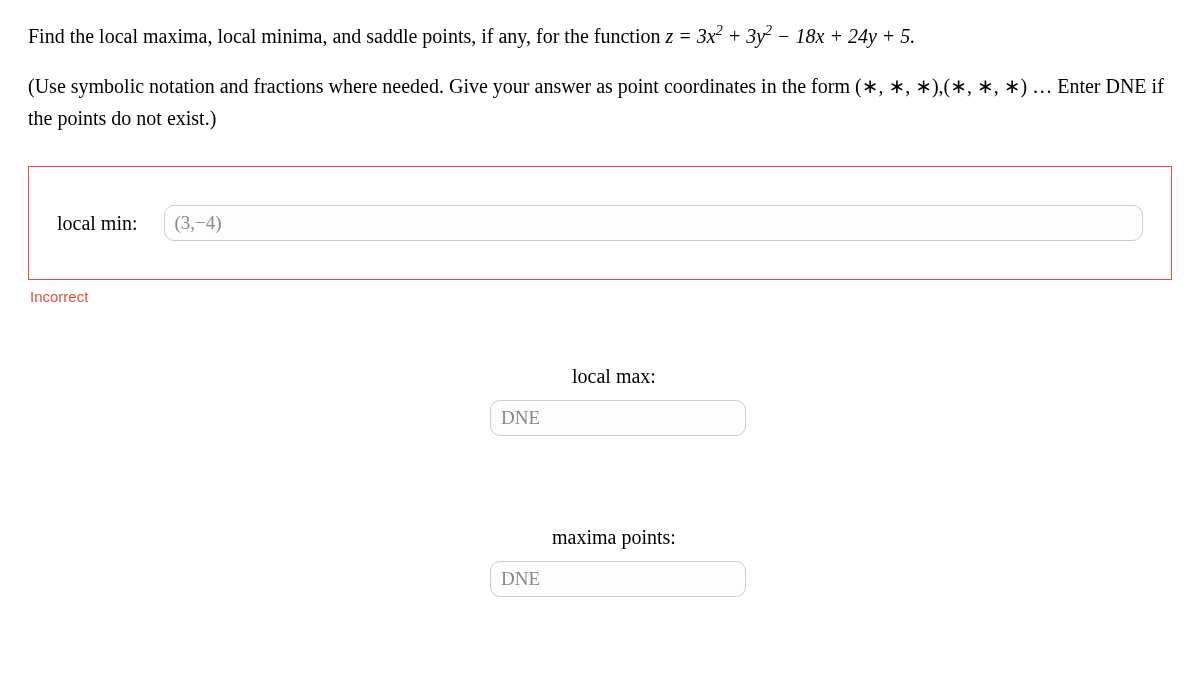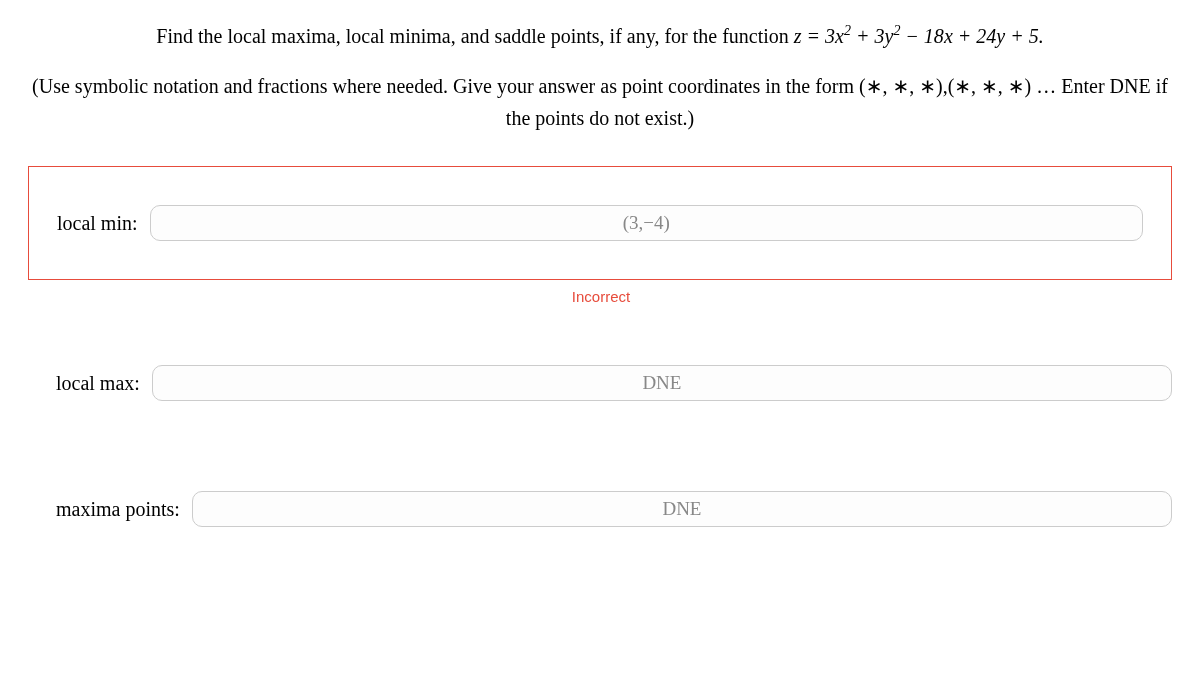--- a/index.html
+++ b/index.html
@@ -1,19 +1,18 @@
 <!DOCTYPE html>
 <html><head>
   <meta charset="utf-8">
   <style>
     * {
       box-sizing: border-box;
       margin: 0;
       padding: 0;
-      text-align: center;
     }
     body {
       font-family: Georgia, 'Times New Roman', serif;
       font-size: 20px;
       color: #000;
       background: #fff;
       padding: 20px 28px;
       width: 1200px;
     }
     .problem-text {
@@ -25,49 +24,51 @@
       margin-bottom: 32px;
     }
     .answer-box {
       border: 1px solid #e74c3c;
       padding: 38px 28px;
       margin-bottom: 8px;
     }
     .answer-row {
       display: flex;
       align-items: center;
-      gap: 12px;
+      gap: 18px;
     }
     .answer-label {
       white-space: nowrap;
       font-size: 20px;
     }
     .answer-input {
       flex: 1;
       border: 1px solid #ccc;
       border-radius: 10px;
       padding: 6px 10px;
       font-size: 19px;
       font-family: Georgia, 'Times New Roman', serif;
       color: #888;
       background: #fdfdfd;
+      margin-left: 8px;
     }
     .feedback {
       color: #e74c3c;
       font-size: 15px;
       font-family: Arial, sans-serif;
       margin-left: 2px;
       margin-bottom: 60px;
     }
     .field-row {
       display: flex;
       align-items: center;
       gap: 12px;
       margin-left: 28px;
       margin-bottom: 90px;
+      flex-direction: column;
     }
     .field-row:last-child {
       margin-bottom: 20px;
     }
     .equation {
       font-style: italic;
     }
     sup {
       font-size: 0.7em;
       vertical-align: super;

